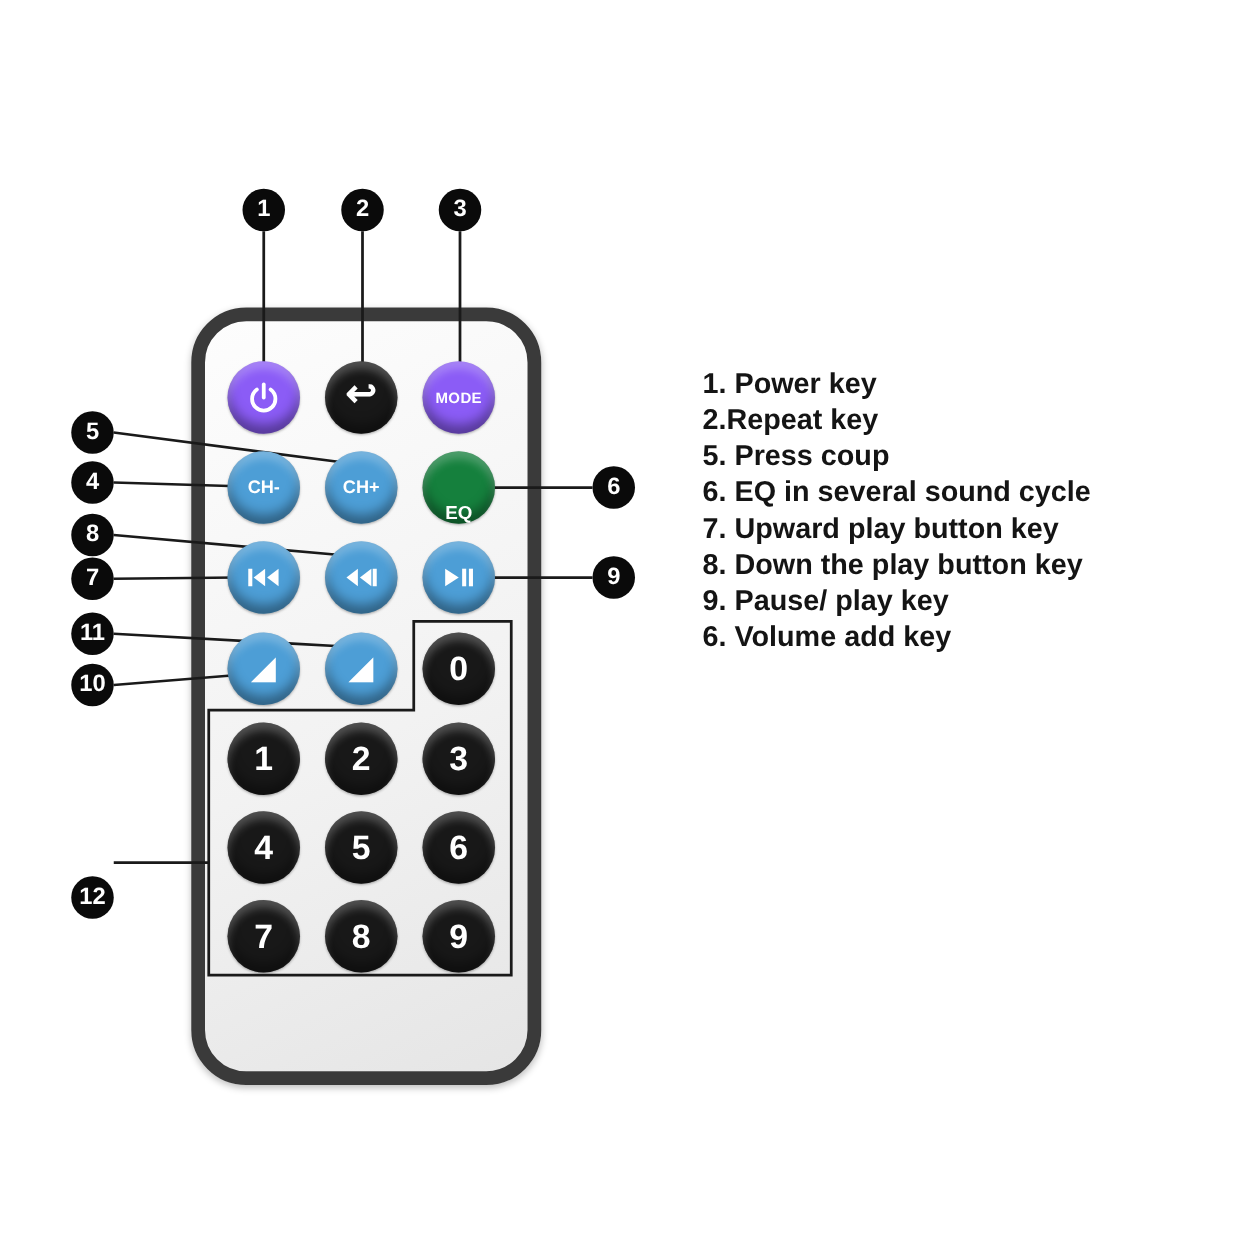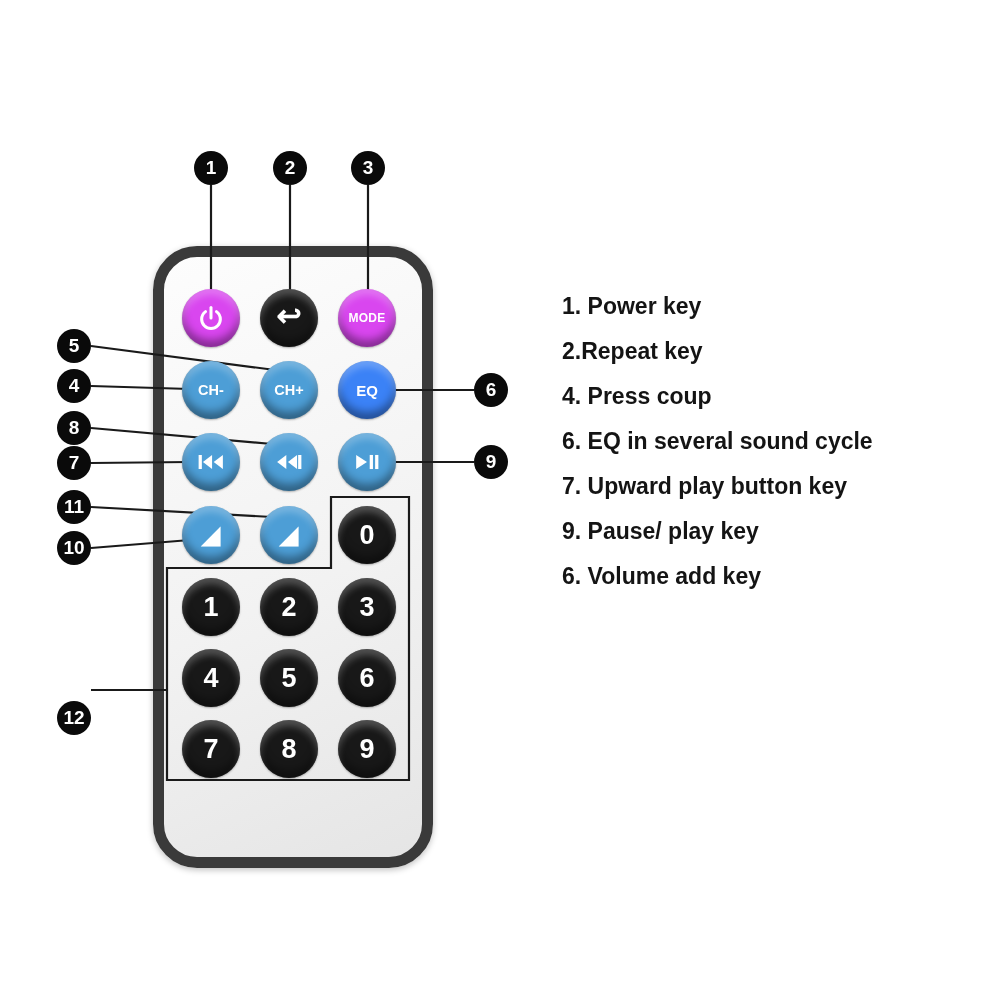--- a/index.html
+++ b/index.html
@@ -13,35 +13,35 @@
     background:linear-gradient(155deg,#fdfdfd 0%,#f2f2f2 55%,#e5e5e5 100%);
     box-shadow:0 2px 6px rgba(0,0,0,.25);
   }
   .overlay{position:absolute;left:0;top:0;pointer-events:none;}
   .btn{
     position:absolute;width:58px;height:58px;border-radius:50%;
     display:flex;align-items:center;justify-content:center;
     color:#fff;font-weight:bold;
     box-shadow:inset 0 6px 7px rgba(255,255,255,.25), inset 0 -7px 9px rgba(0,0,0,.38), 0 1px 2px rgba(0,0,0,.3);
   }
-  .red{background:#d946ef;}
+  .red{background:#8b5cf6;}
   .blk{background:#181818;}
   .blue{background:#4d9ed6;}
-  .green{background:#3b82f6;}
+  .green{background:#15803d;align-items:flex-end;}
   .digit{font-size:27px;}
   .lbl-mode{font-size:12px;letter-spacing:.3px;}
   .lbl-ch{font-size:14.5px;}
   .lbl-eq{font-size:15px;}
   .glyph-repeat{font-size:30px;line-height:1;margin-top:-4px;font-weight:bold;}
   .glyph-vol{font-size:24px;line-height:1;}
   .callout{
     position:absolute;width:34px;height:34px;border-radius:50%;background:#0a0a0a;color:#fff;
     display:flex;align-items:center;justify-content:center;font-size:19px;font-weight:bold;
   }
-  .legend{position:absolute;left:562px;top:294px;display:flex;flex-direction:column;gap:21px;}
+  .legend{position:absolute;left:562px;top:294px;display:flex;flex-direction:column;gap:5px;}
   .legend-item{font-size:23px;font-weight:bold;color:#141414;line-height:24px;white-space:nowrap;}
   .icon-svg{display:block;}
 </style>
 </head>
 <body>
 
 <div id="stage">
 
   <div class="remote"></div>
 
@@ -153,20 +153,21 @@
   <div class="callout" style="left:57px;top:446px;">7</div>
   <div class="callout" style="left:57px;top:490px;">11</div>
   <div class="callout" style="left:57px;top:531px;">10</div>
   <div class="callout" style="left:57px;top:673px;margin-top:28px;">12</div>
   <div class="callout" style="left:474px;top:373px;">6</div>
   <div class="callout" style="left:474px;top:445px;">9</div>
 
   <div class="legend">
     <div class="legend-item">1. Power key</div>
     <div class="legend-item">2.Repeat key</div>
-    <div class="legend-item">4. Press coup</div>
+    <div class="legend-item">5. Press coup</div>
     <div class="legend-item">6. EQ in several sound cycle</div>
     <div class="legend-item">7. Upward play button key</div>
+    <div class="legend-item">8. Down the play button key</div>
     <div class="legend-item">9. Pause/ play key</div>
     <div class="legend-item">6. Volume add key</div>
   </div>
 
 </div>
 
 </body></html>

